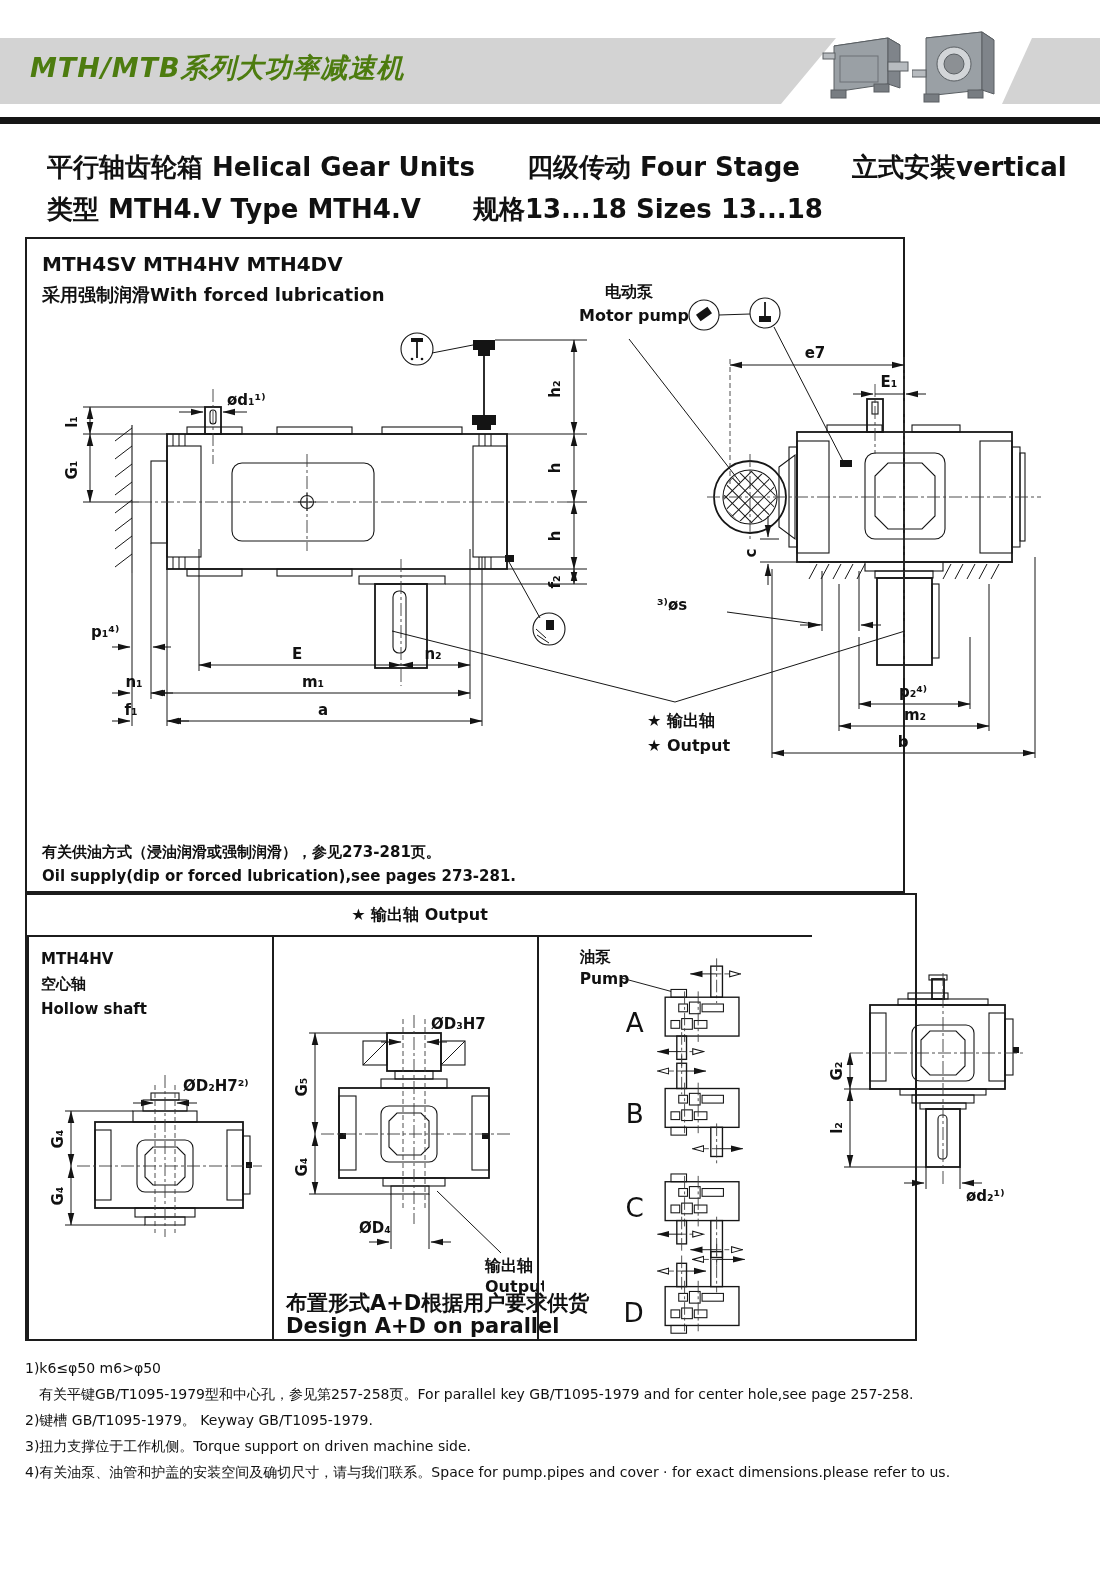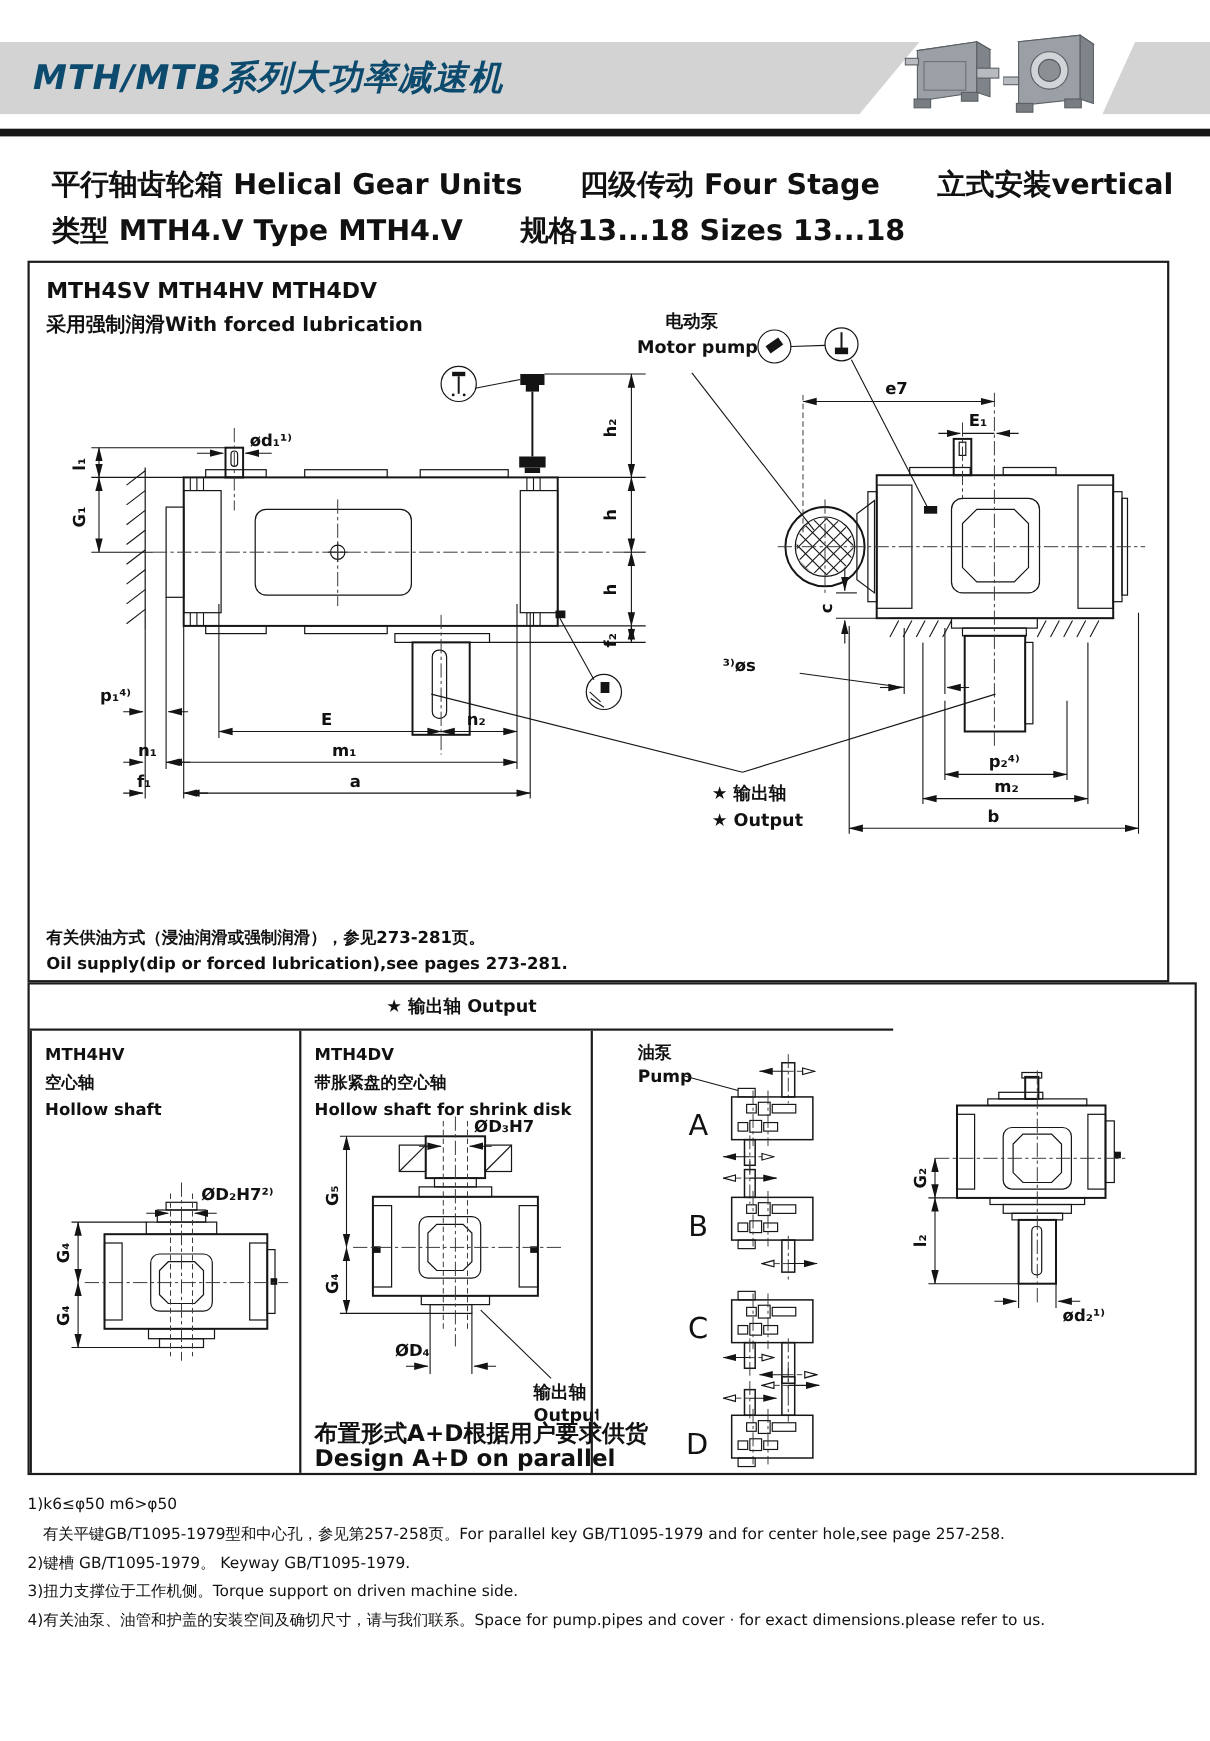--- a/index.html
+++ b/index.html
@@ -1,28 +1,28 @@
 <!DOCTYPE html>
 <html><head>
 <meta charset="utf-8">
 <style>
   html,body{margin:0;padding:0}
   body{width:1100px;height:1583px;position:relative;background:#fff;color:#111;
        font-family:"DejaVu Sans",sans-serif;overflow:hidden}
   .abs{position:absolute}
   
   .band{background:#d3d3d3}
-  .hd-title{left:30px;top:50px;font-size:31px;font-weight:700;font-style:italic;letter-spacing:1px;color:#0c4a6e}
+  .hd-title{left:30px;top:50px;font-size:27px;font-weight:700;font-style:italic;letter-spacing:1px;color:#4d7c0f}
   .rule{left:0;top:117px;width:1100px;height:7px;background:#161616}
   .sub{left:47px;font-size:26px;font-weight:700;white-space:nowrap}
   .sub span{margin-right:52px}
   
-  .figbox{left:25px;top:237px;width:1038px;height:656px;border:2px solid #1c1c1c;box-sizing:border-box}
+  .figbox{left:25px;top:237px;width:880px;height:656px;border:2px solid #1c1c1c;box-sizing:border-box}
   
-  .tbl{left:25px;top:893px;width:1063px;height:448px;border:2px solid #1c1c1c;box-sizing:border-box;
+  .tbl{left:25px;top:893px;width:892px;height:448px;border:2px solid #1c1c1c;box-sizing:border-box;
        display:grid;grid-template-columns:245px 265px 275px 1fr;grid-template-rows:42px 1fr}
   .th{display:flex;align-items:center;justify-content:center;font-weight:700;font-size:16px;border-bottom:2px solid #1c1c1c}
   .th-out{grid-column:1/4}
   .th-des{border-left:2px solid #1c1c1c}
   .td{position:relative}
   .td+.td{border-left:2px solid #1c1c1c}
   .cellhead{padding:10px 12px 0;font-weight:700;font-size:15px;line-height:25px}
   .cellnote{position:absolute;left:12px;font-weight:700;font-size:21px;white-space:nowrap}
   
   .fn{left:25px;font-size:14px;font-weight:400;white-space:nowrap}
@@ -429,25 +429,20 @@
         <line x1="34" y1="96" x2="34" y2="151" marker-start="url(#mf2)" marker-end="url(#mf2)"></line>
         <line x1="34" y1="151" x2="34" y2="210" marker-start="url(#mf2)" marker-end="url(#mf2)"></line>
       </g>
       <text x="146" y="76" class="fd">ØD₂H7²⁾</text>
       <text x="26" y="124" class="fd" text-anchor="middle" transform="rotate(-90 26 124)">G₄</text>
       <text x="26" y="181" class="fd" text-anchor="middle" transform="rotate(-90 26 181)">G₄</text>
     </svg>
   </div>
 
   <div class="td">
-    <div class="cellhead">
-      <div>MTH4DV</div>
-      <div>带胀紧盘的空心轴</div>
-      <div>Hollow shaft for shrink disk</div>
-    </div>
     <svg class="abs" style="left:5px;top:72px" width="265" height="300" viewBox="0 0 265 300">
       <defs>
           <marker id="mf3" viewBox="0 0 12 8" markerWidth="13" markerHeight="9" refX="11.5" refY="4" orient="auto-start-reverse" markerUnits="userSpaceOnUse">
             <path d="M12,4 L0,0.9 L0,7.1 Z" fill="#141414"></path>
           </marker>
         </defs>
       <rect x="108" y="24" width="54" height="38" class="s2"></rect>
       <rect x="84" y="32" width="24" height="24" class="s1"></rect>
         <line x1="84" y1="56" x2="108" y2="32" class="sd"></line>
       <rect x="162" y="32" width="24" height="24" class="s1"></rect>

